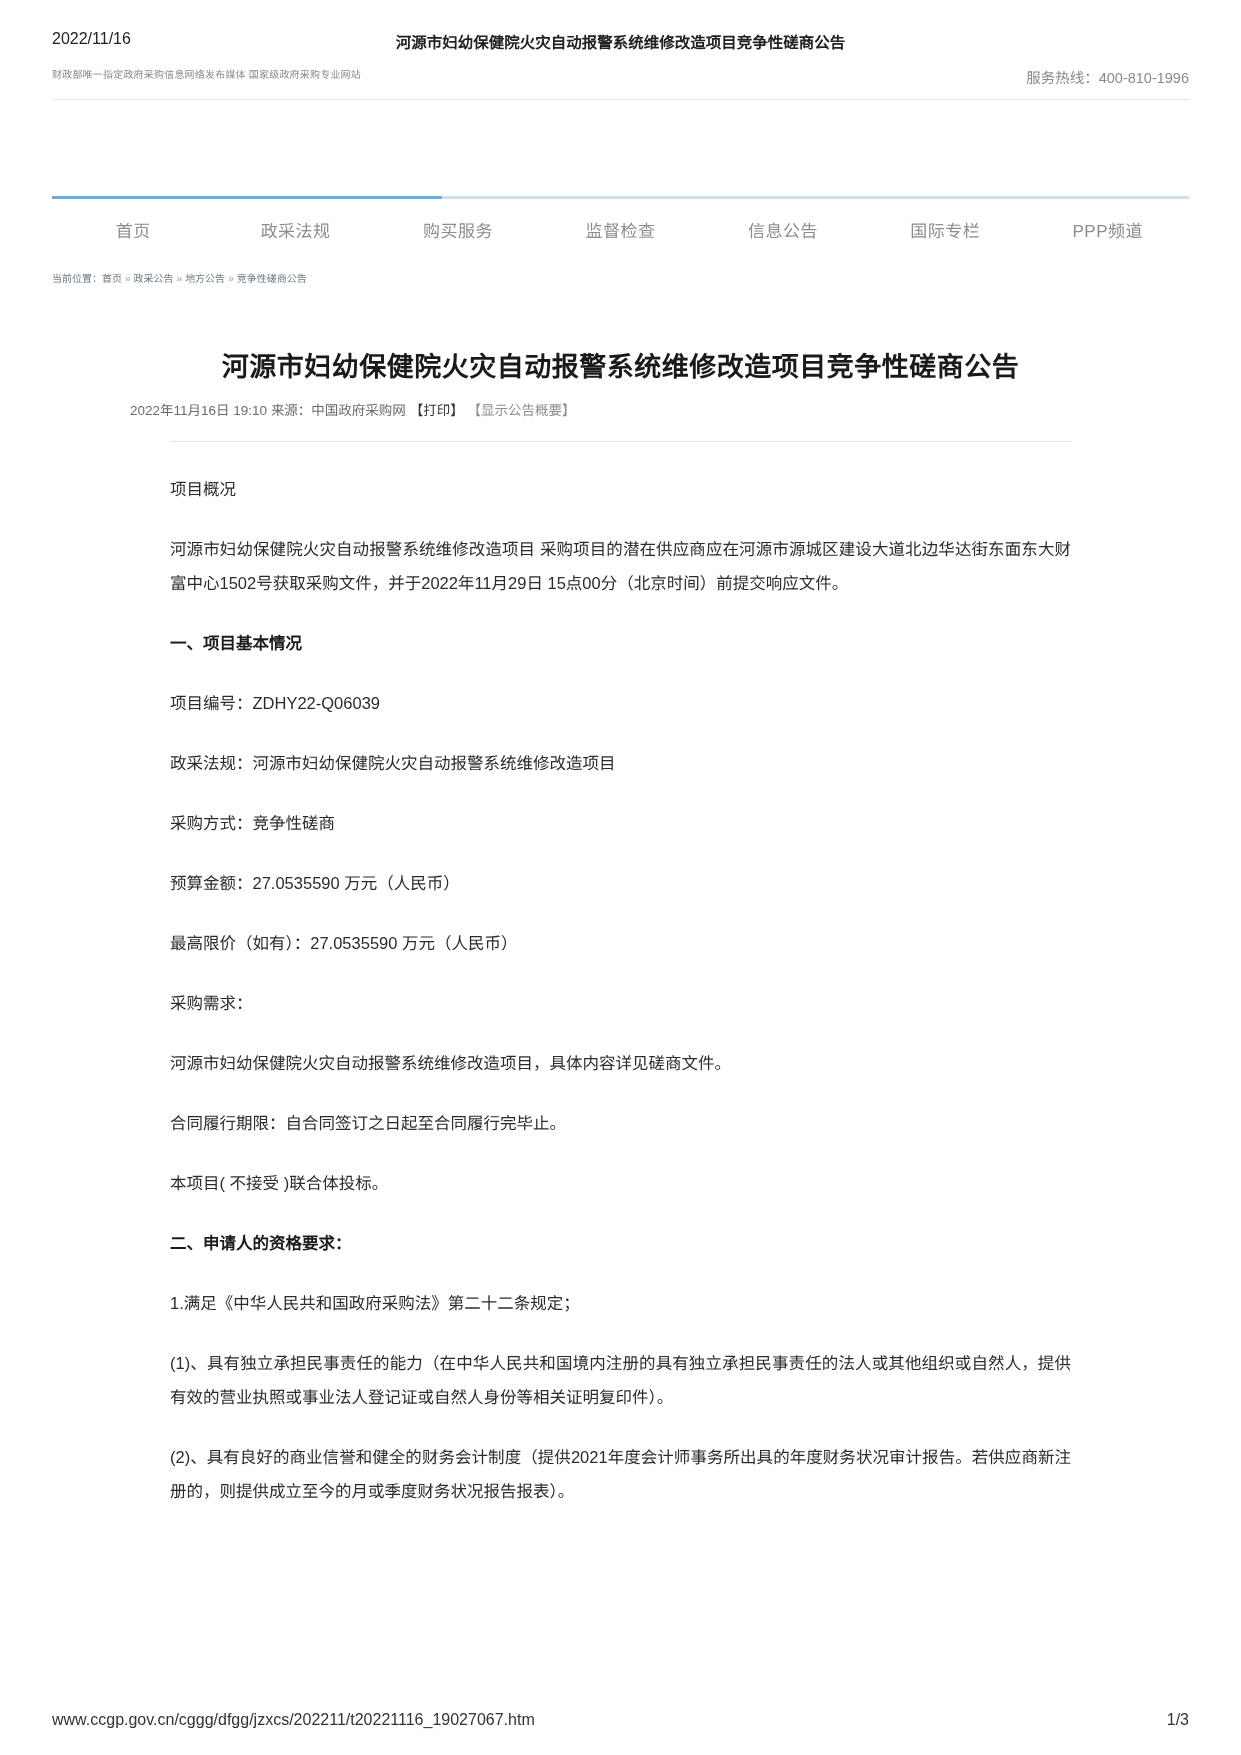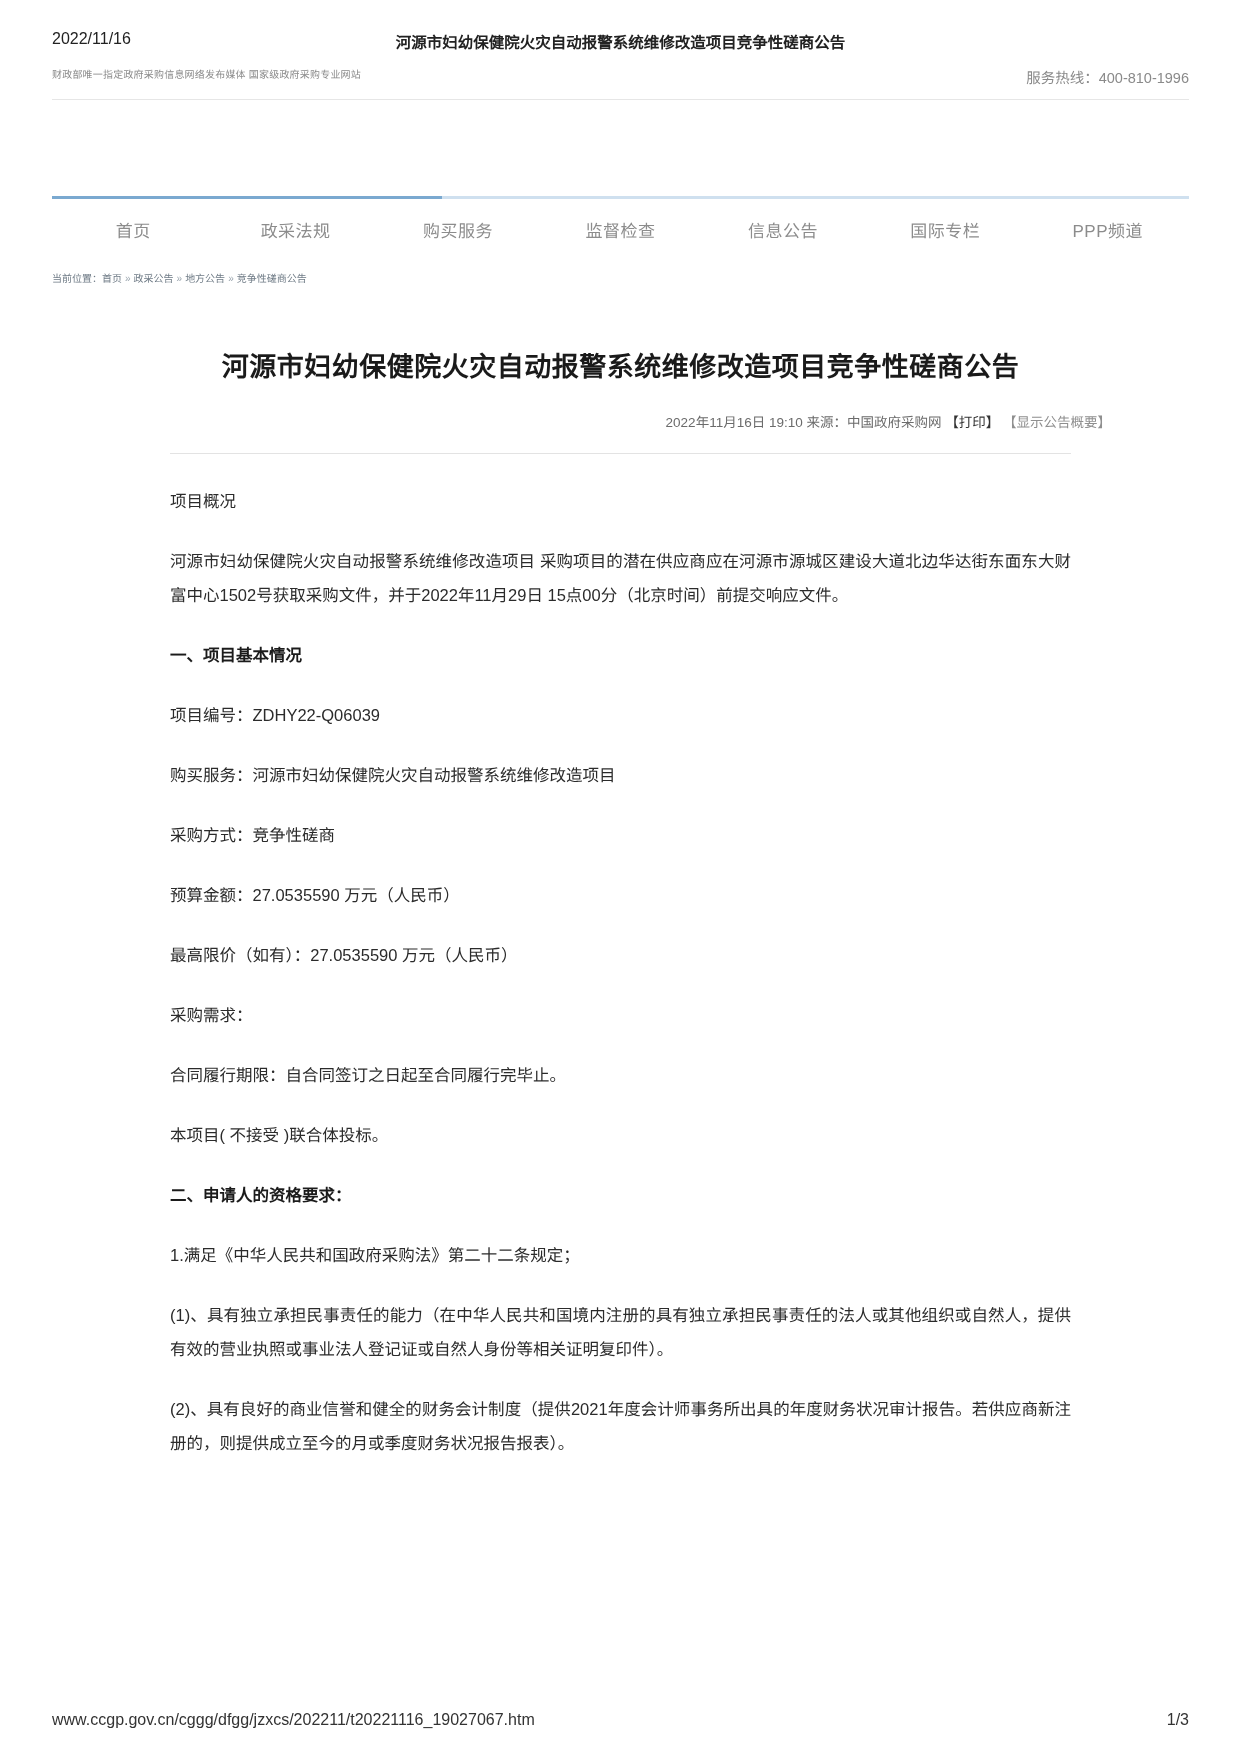--- a/index.html
+++ b/index.html
@@ -126,24 +126,24 @@
   .article-title {
     font-size: 27px;
     font-weight: 700;
     color: #1a1a1a;
     text-align: center;
     line-height: 40px;
     letter-spacing: .5px;
     padding: 22px 10px 0 10px;
   }
   .article-meta {
-    text-align: right;
+    text-align: left;
     font-size: 13.5px;
     color: #6b6b6b;
-    margin-top: 24px;
+    margin-top: 12px;
   }
   .article-meta .print-link { color: #333; cursor: pointer; }
   .article-meta .summary-link { color: #8f8f8f; cursor: pointer; }
   .meta-rule {
     margin: 22px 40px 0 40px;
     border-bottom: 1px solid #e3e3e3;
   }
 
   .body-text {
     padding: 0 40px;
@@ -217,25 +217,26 @@
       <span class="summary-link">【显示公告概要】</span>
     </div>
 
     <div class="meta-rule"></div>
 
     <div class="body-text">
       <p>项目概况</p>
       <p>河源市妇幼保健院火灾自动报警系统维修改造项目 采购项目的潜在供应商应在河源市源城区建设大道北边华达街东面东大财富中心1502号获取采购文件，并于2022年11月29日 15点00分（北京时间）前提交响应文件。</p>
       <p class="bold">一、项目基本情况</p>
       <p>项目编号：ZDHY22-Q06039</p>
-      <p>购买服务：河源市妇幼保健院火灾自动报警系统维修改造项目</p>
+      <p>政采法规：河源市妇幼保健院火灾自动报警系统维修改造项目</p>
       <p>采购方式：竞争性磋商</p>
       <p>预算金额：27.0535590 万元（人民币）</p>
       <p>最高限价（如有）：27.0535590 万元（人民币）</p>
       <p>采购需求：</p>
+      <p>河源市妇幼保健院火灾自动报警系统维修改造项目，具体内容详见磋商文件。</p>
       <p>合同履行期限：自合同签订之日起至合同履行完毕止。</p>
       <p>本项目( 不接受 )联合体投标。</p>
       <p class="bold">二、申请人的资格要求：</p>
       <p>1.满足《中华人民共和国政府采购法》第二十二条规定；</p>
       <p>(1)、具有独立承担民事责任的能力（在中华人民共和国境内注册的具有独立承担民事责任的法人或其他组织或自然人，提供有效的营业执照或事业法人登记证或自然人身份等相关证明复印件）。</p>
       <p>(2)、具有良好的商业信誉和健全的财务会计制度（提供2021年度会计师事务所出具的年度财务状况审计报告。若供应商新注册的，则提供成立至今的月或季度财务状况报告报表）。</p>
     </div>
   </div>
 
   <div class="print-footer">

